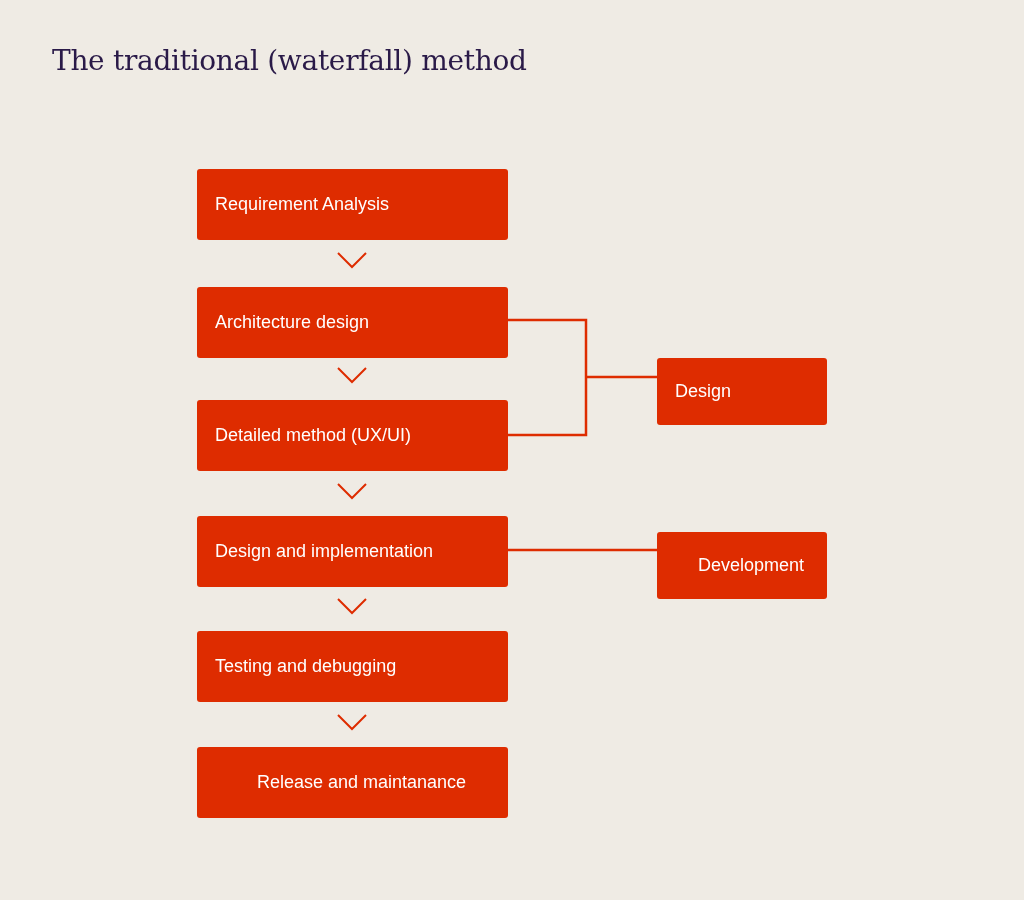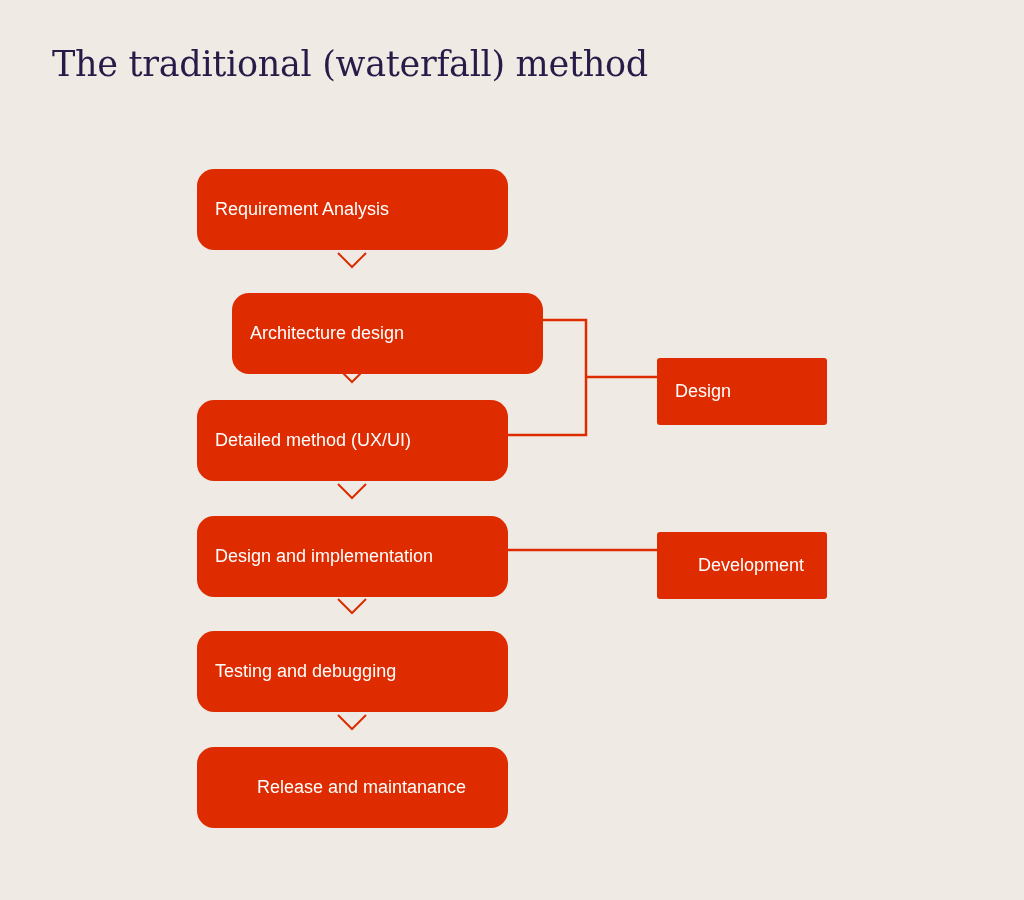--- a/index.html
+++ b/index.html
@@ -7,39 +7,39 @@
     width: 1024px; height: 900px;
     background: #efebe4;
     position: relative;
     overflow: hidden;
     font-family: "Liberation Sans", sans-serif;
   }
   .title {
     position: absolute;
     left: 52px; top: 44px;
     font-family: "DejaVu Serif", serif;
-    font-size: 35px;
+    font-size: 28px;
     color: #2a1a48;
     letter-spacing: -0.3px;
     white-space: nowrap;
   }
   .box {
     position: absolute;
     background: #de2c00;
     color: #fff;
     border-radius: 3px;
     font-family: "Liberation Sans", sans-serif;
     font-size: 18px;
     display: flex;
     align-items: center;
     padding-left: 18px;
     box-sizing: border-box;
     white-space: nowrap;
   }
-  .step { left: 197px; width: 311px; height: 81px; border-radius: 17px; }
+  .step { left: 197px; width: 311px; height: 71px; }
   .phase { left: 657px; width: 170px; height: 67px; margin-top: 16px; }
   svg.lines { position: absolute; left: 0; top: 0; }
 </style>
 </head>
 <body>
 
 <div class="title">The traditional (waterfall) method</div>
 
 <svg class="lines" width="1024" height="900">
 
@@ -54,21 +54,21 @@
   <g stroke="#de2c00" stroke-width="2.5" fill="none">
     <polyline points="508,320 586,320 586,435 508,435"></polyline>
     <line x1="586" y1="377" x2="657" y2="377"></line>
     <line x1="508" y1="550" x2="657" y2="550"></line>
   </g>
 </svg>
 
 <div class="box step" style="top:169px;">
   <span>Requirement Analysis</span>
 </div>
-<div class="box step" style="top:293px;margin-left:35px;">
+<div class="box step" style="top:287px;">
   <span>Architecture design</span>
 </div>
 <div class="box step" style="top:400px;">
   <span>Detailed method (UX/UI)</span>
 </div>
 <div class="box step" style="top:516px;">
   <span>Design and implementation</span>
 </div>
 <div class="box step" style="top:631px;">
   <span>Testing and debugging</span>

